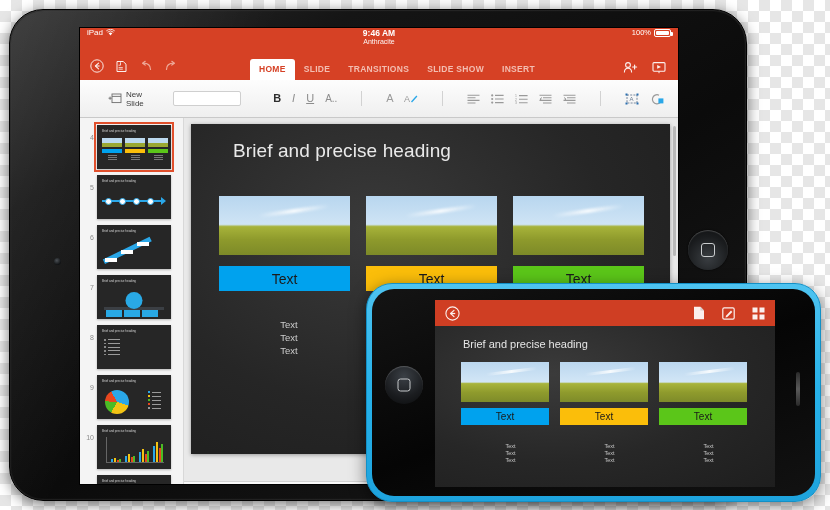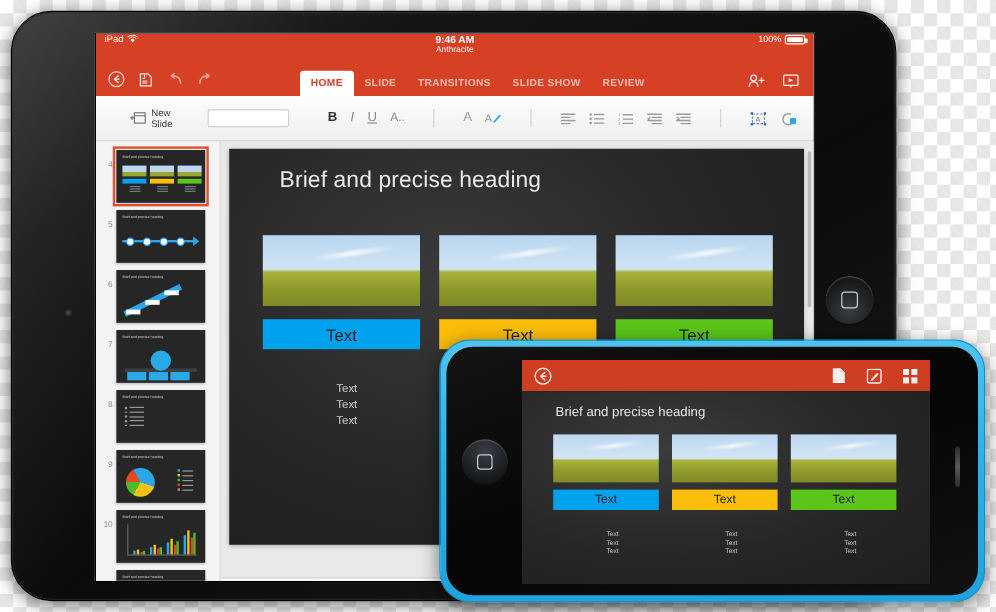--- a/index.html
+++ b/index.html
@@ -329,21 +329,21 @@
                 <path d="M7.8 1.3 L10.4 3.2 L7.8 5.1" stroke="#f0b2a3" stroke-width="1.2" fill="none" stroke-linecap="round" stroke-linejoin="round"></path>
               </svg>
           </span>
         </div>
 
         <div id="ipad-tabs">
           <div class="tab active">HOME</div>
           <div class="tab">SLIDE</div>
           <div class="tab">TRANSITIONS</div>
           <div class="tab">SLIDE SHOW</div>
-          <div class="tab">REVIEW</div>
+          <div class="tab">INSERT</div>
         </div>
 
         <div class="right-icons">
           <span class="ic">
             <svg width="15" height="13" viewBox="0 0 15 13">
                 <circle cx="5" cy="4" r="2.4" stroke="#fff" stroke-width="1.1" fill="none"></circle>
                 <path d="M1.4 11.5 C1.4 8.6 3 7.3 5 7.3 C7 7.3 8.6 8.6 8.6 11.5" stroke="#fff" stroke-width="1.1" fill="none"></path>
                 <path d="M11.6 4 v4 M9.6 6 h4" stroke="#fff" stroke-width="1.2" stroke-linecap="round"></path>
               </svg>
           </span>

